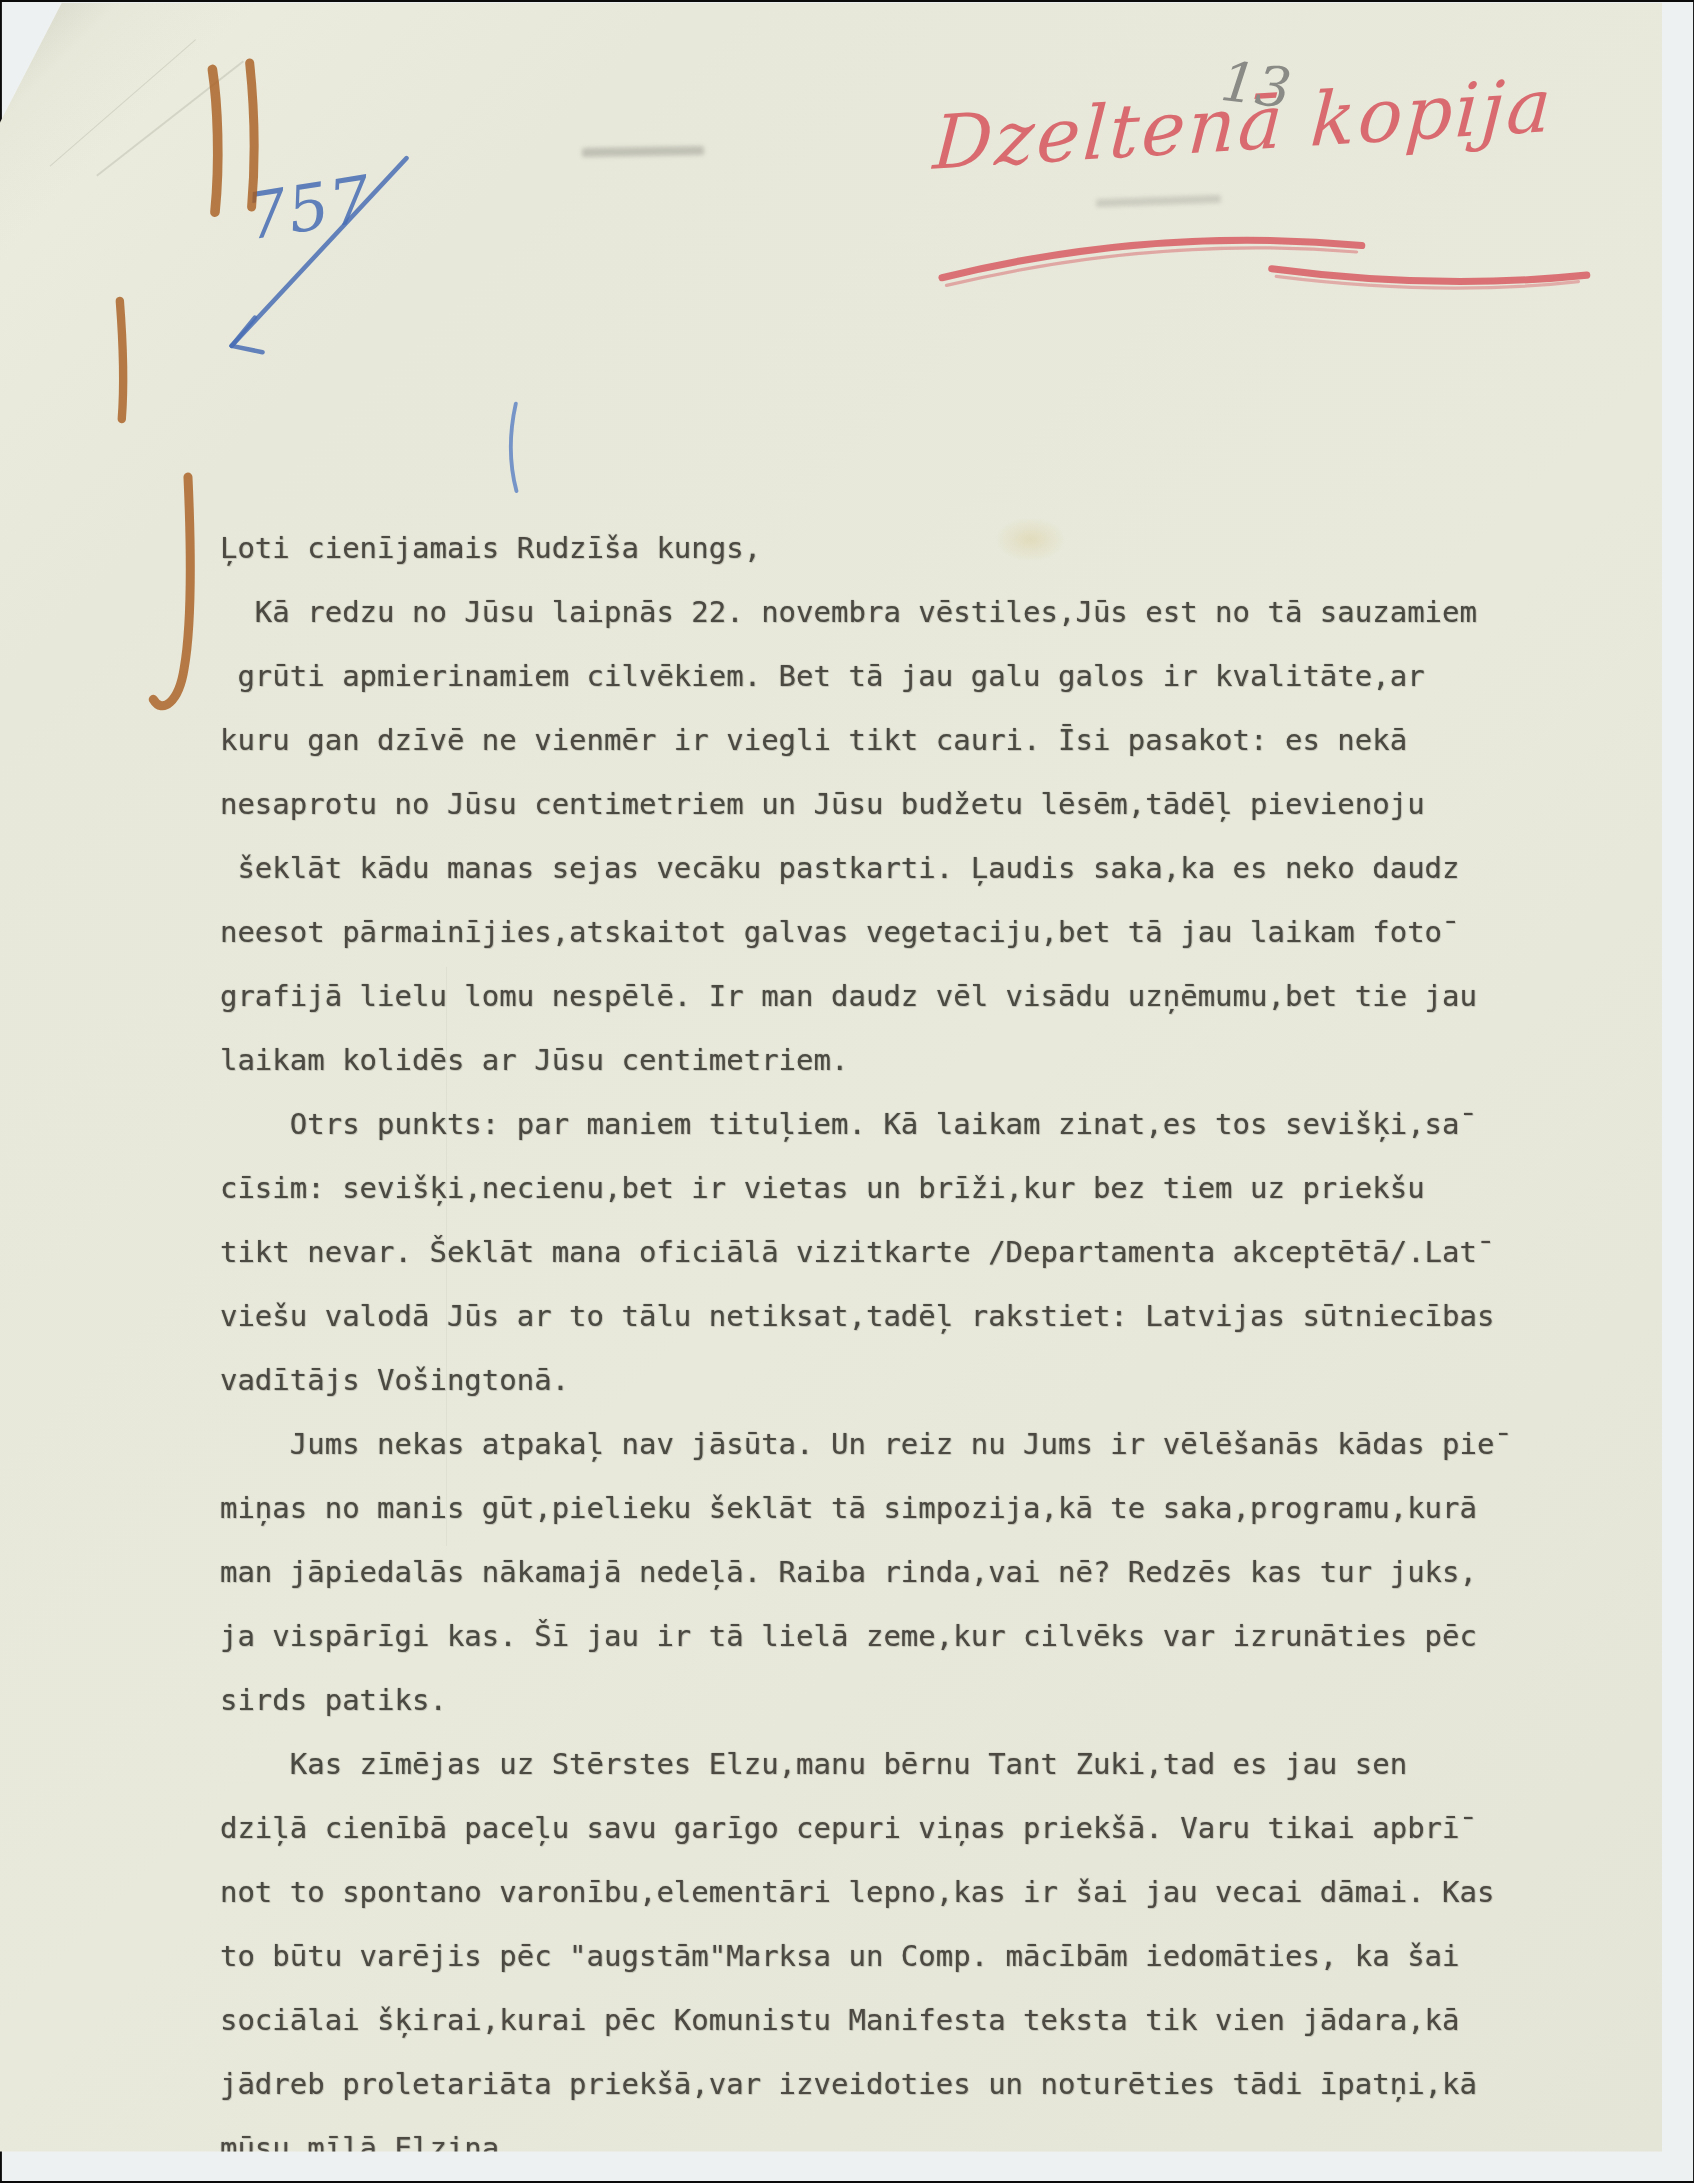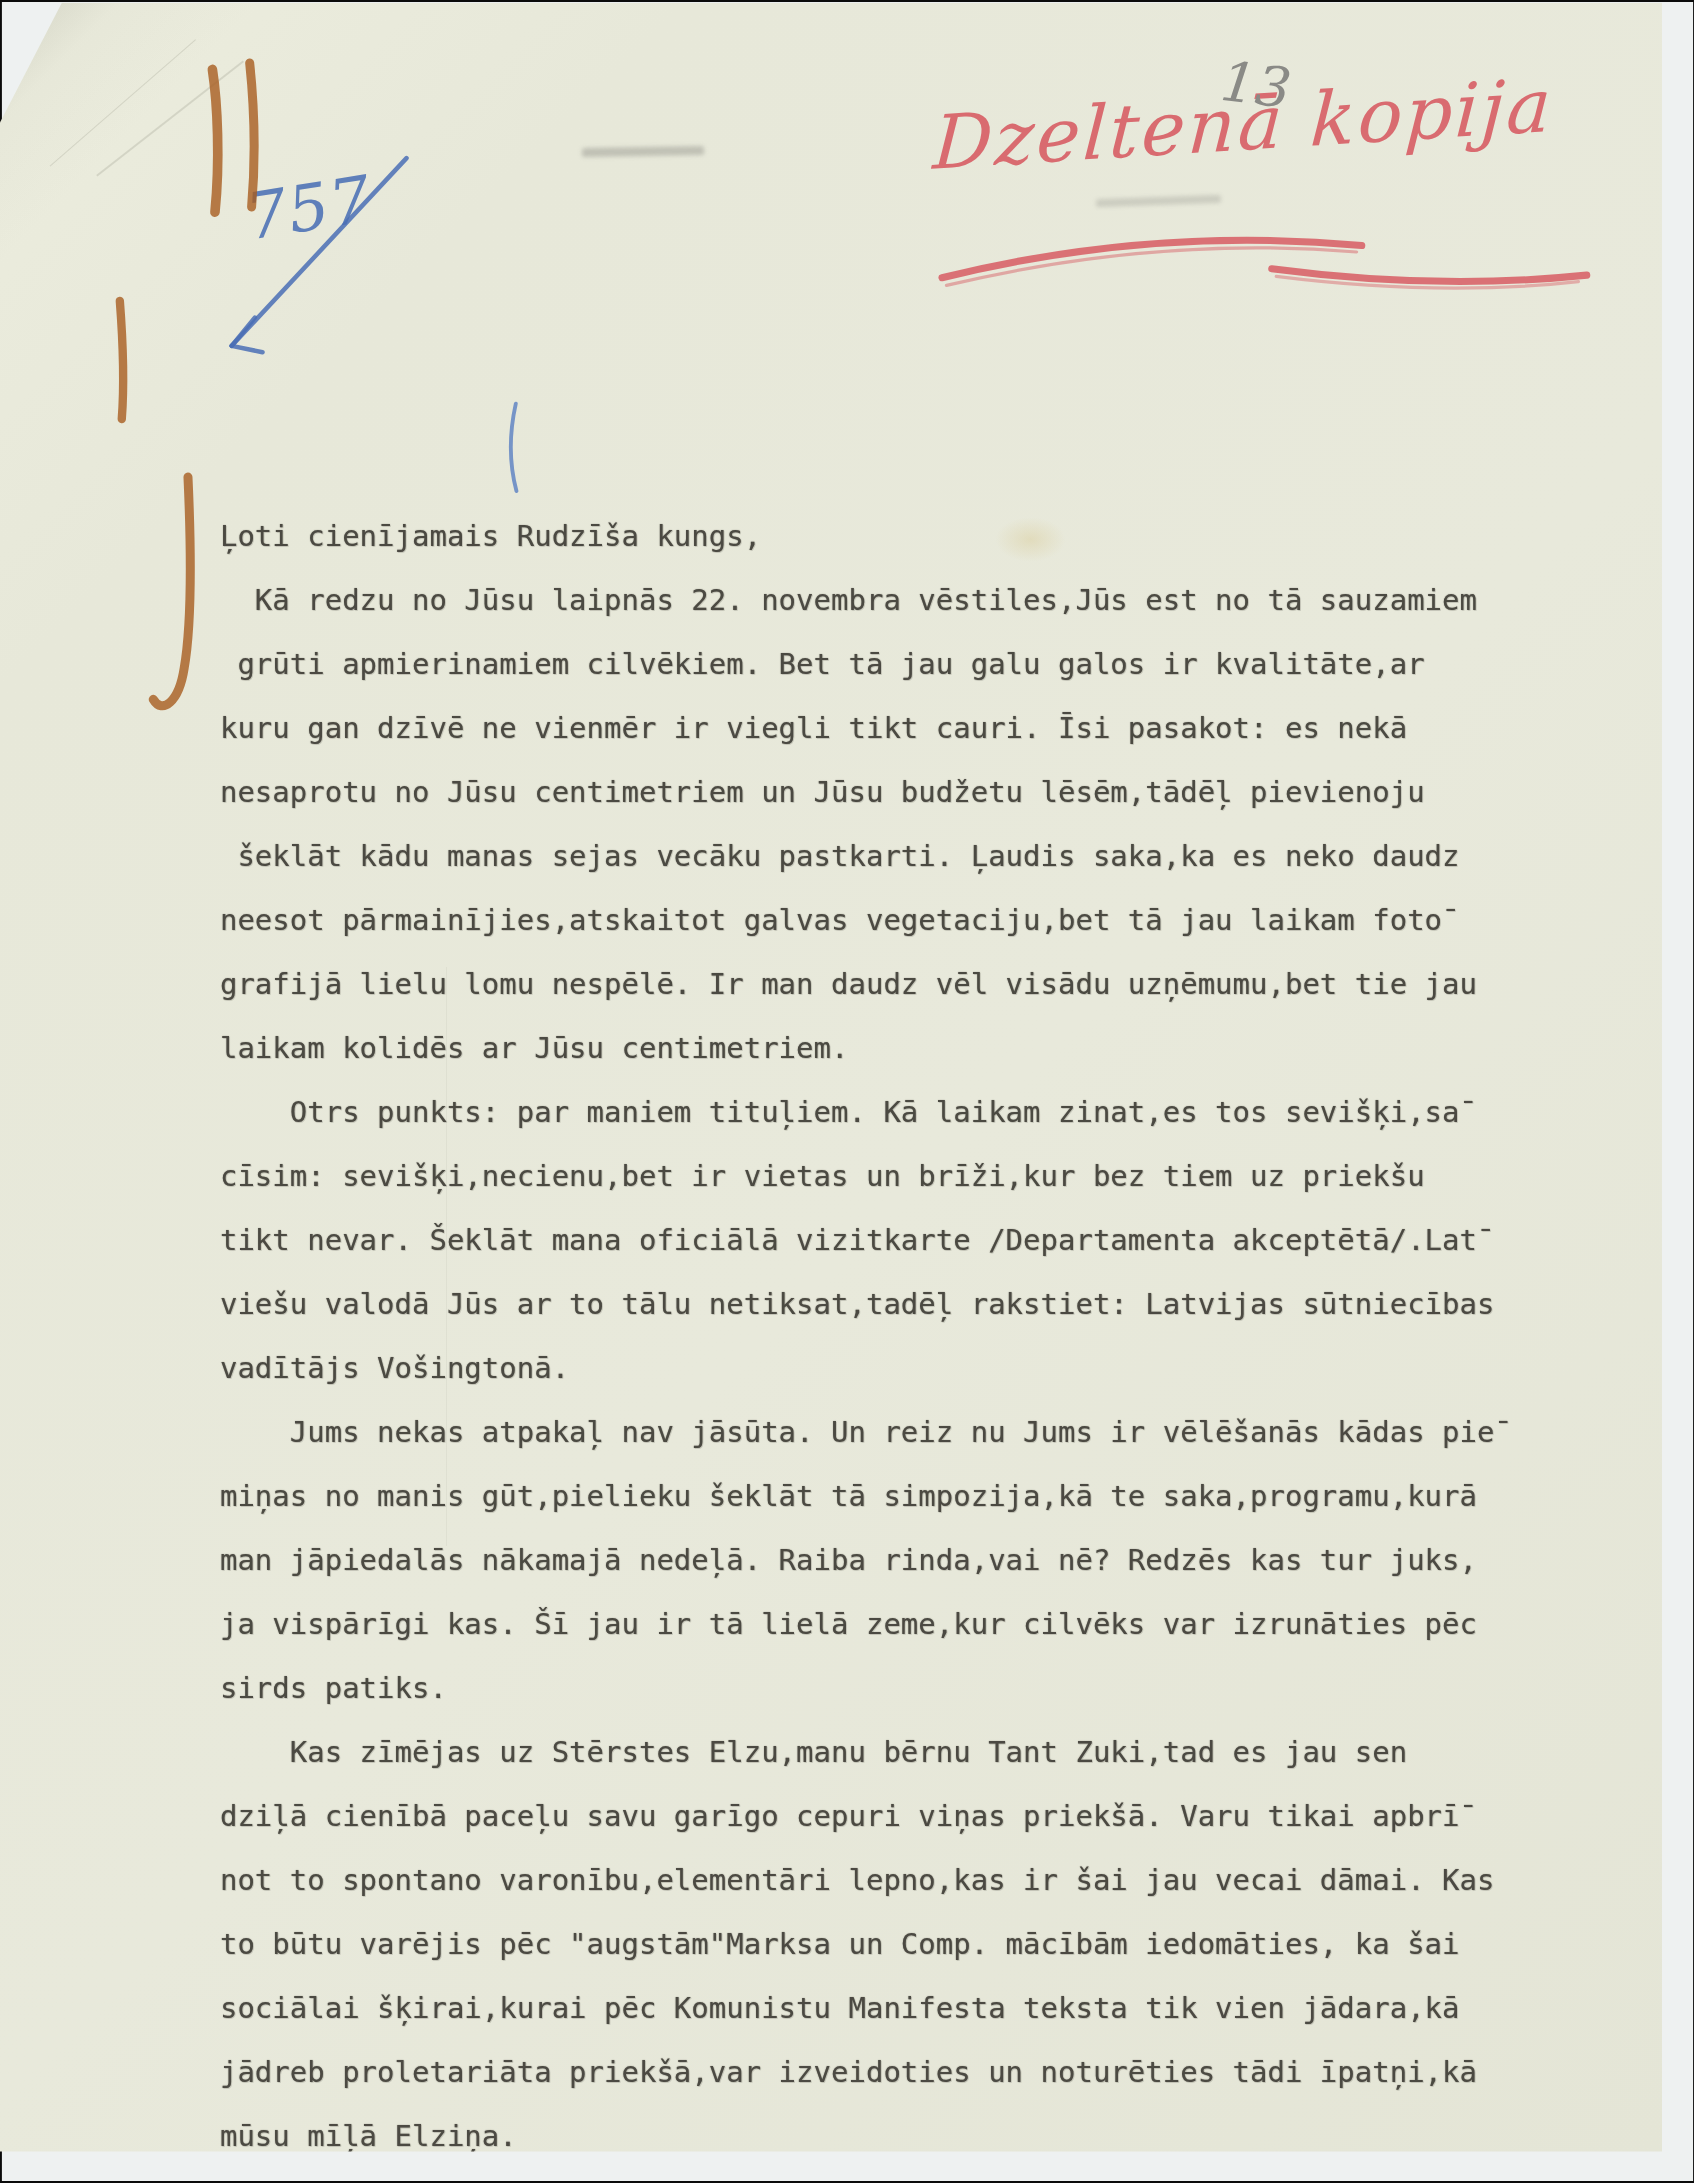--- a/index.html
+++ b/index.html
@@ -24,21 +24,21 @@
   }
   .crease{position:absolute;background:rgba(110,110,95,.18);transform-origin:0 0;}
   .crease.c1{left:244px;top:59px;width:186px;height:1.9px;transform:rotate(142deg);}
   .crease.c2{left:196px;top:37px;width:193px;height:1.3px;transform:rotate(139deg);}
   .crease.vert{left:446px;top:964px;width:1.3px;height:579px;background:rgba(110,110,95,.07);}
   .stain{
     position:absolute;left:995px;top:514px;width:71px;height:45px;border-radius:50%;
     background:radial-gradient(ellipse at center,rgba(208,186,112,.28),rgba(208,186,112,0) 70%);
   }
   .letter-body{
-    position:absolute;left:185px;top:309px;
+    position:absolute;left:185px;top:321px;
     font-family:"DejaVu Sans Mono", monospace;
     font-size:29px;line-height:64px;
     color:#403e37;
     white-space:pre;
     text-shadow:0 0 1.3px rgba(58,56,47,.55), 1px 0.6px 0 rgba(58,56,47,.14);
     opacity:.93;
   }
   .typed-line{height:64px;}
   .ghost{
     position:absolute;background:rgba(118,118,112,.34);

